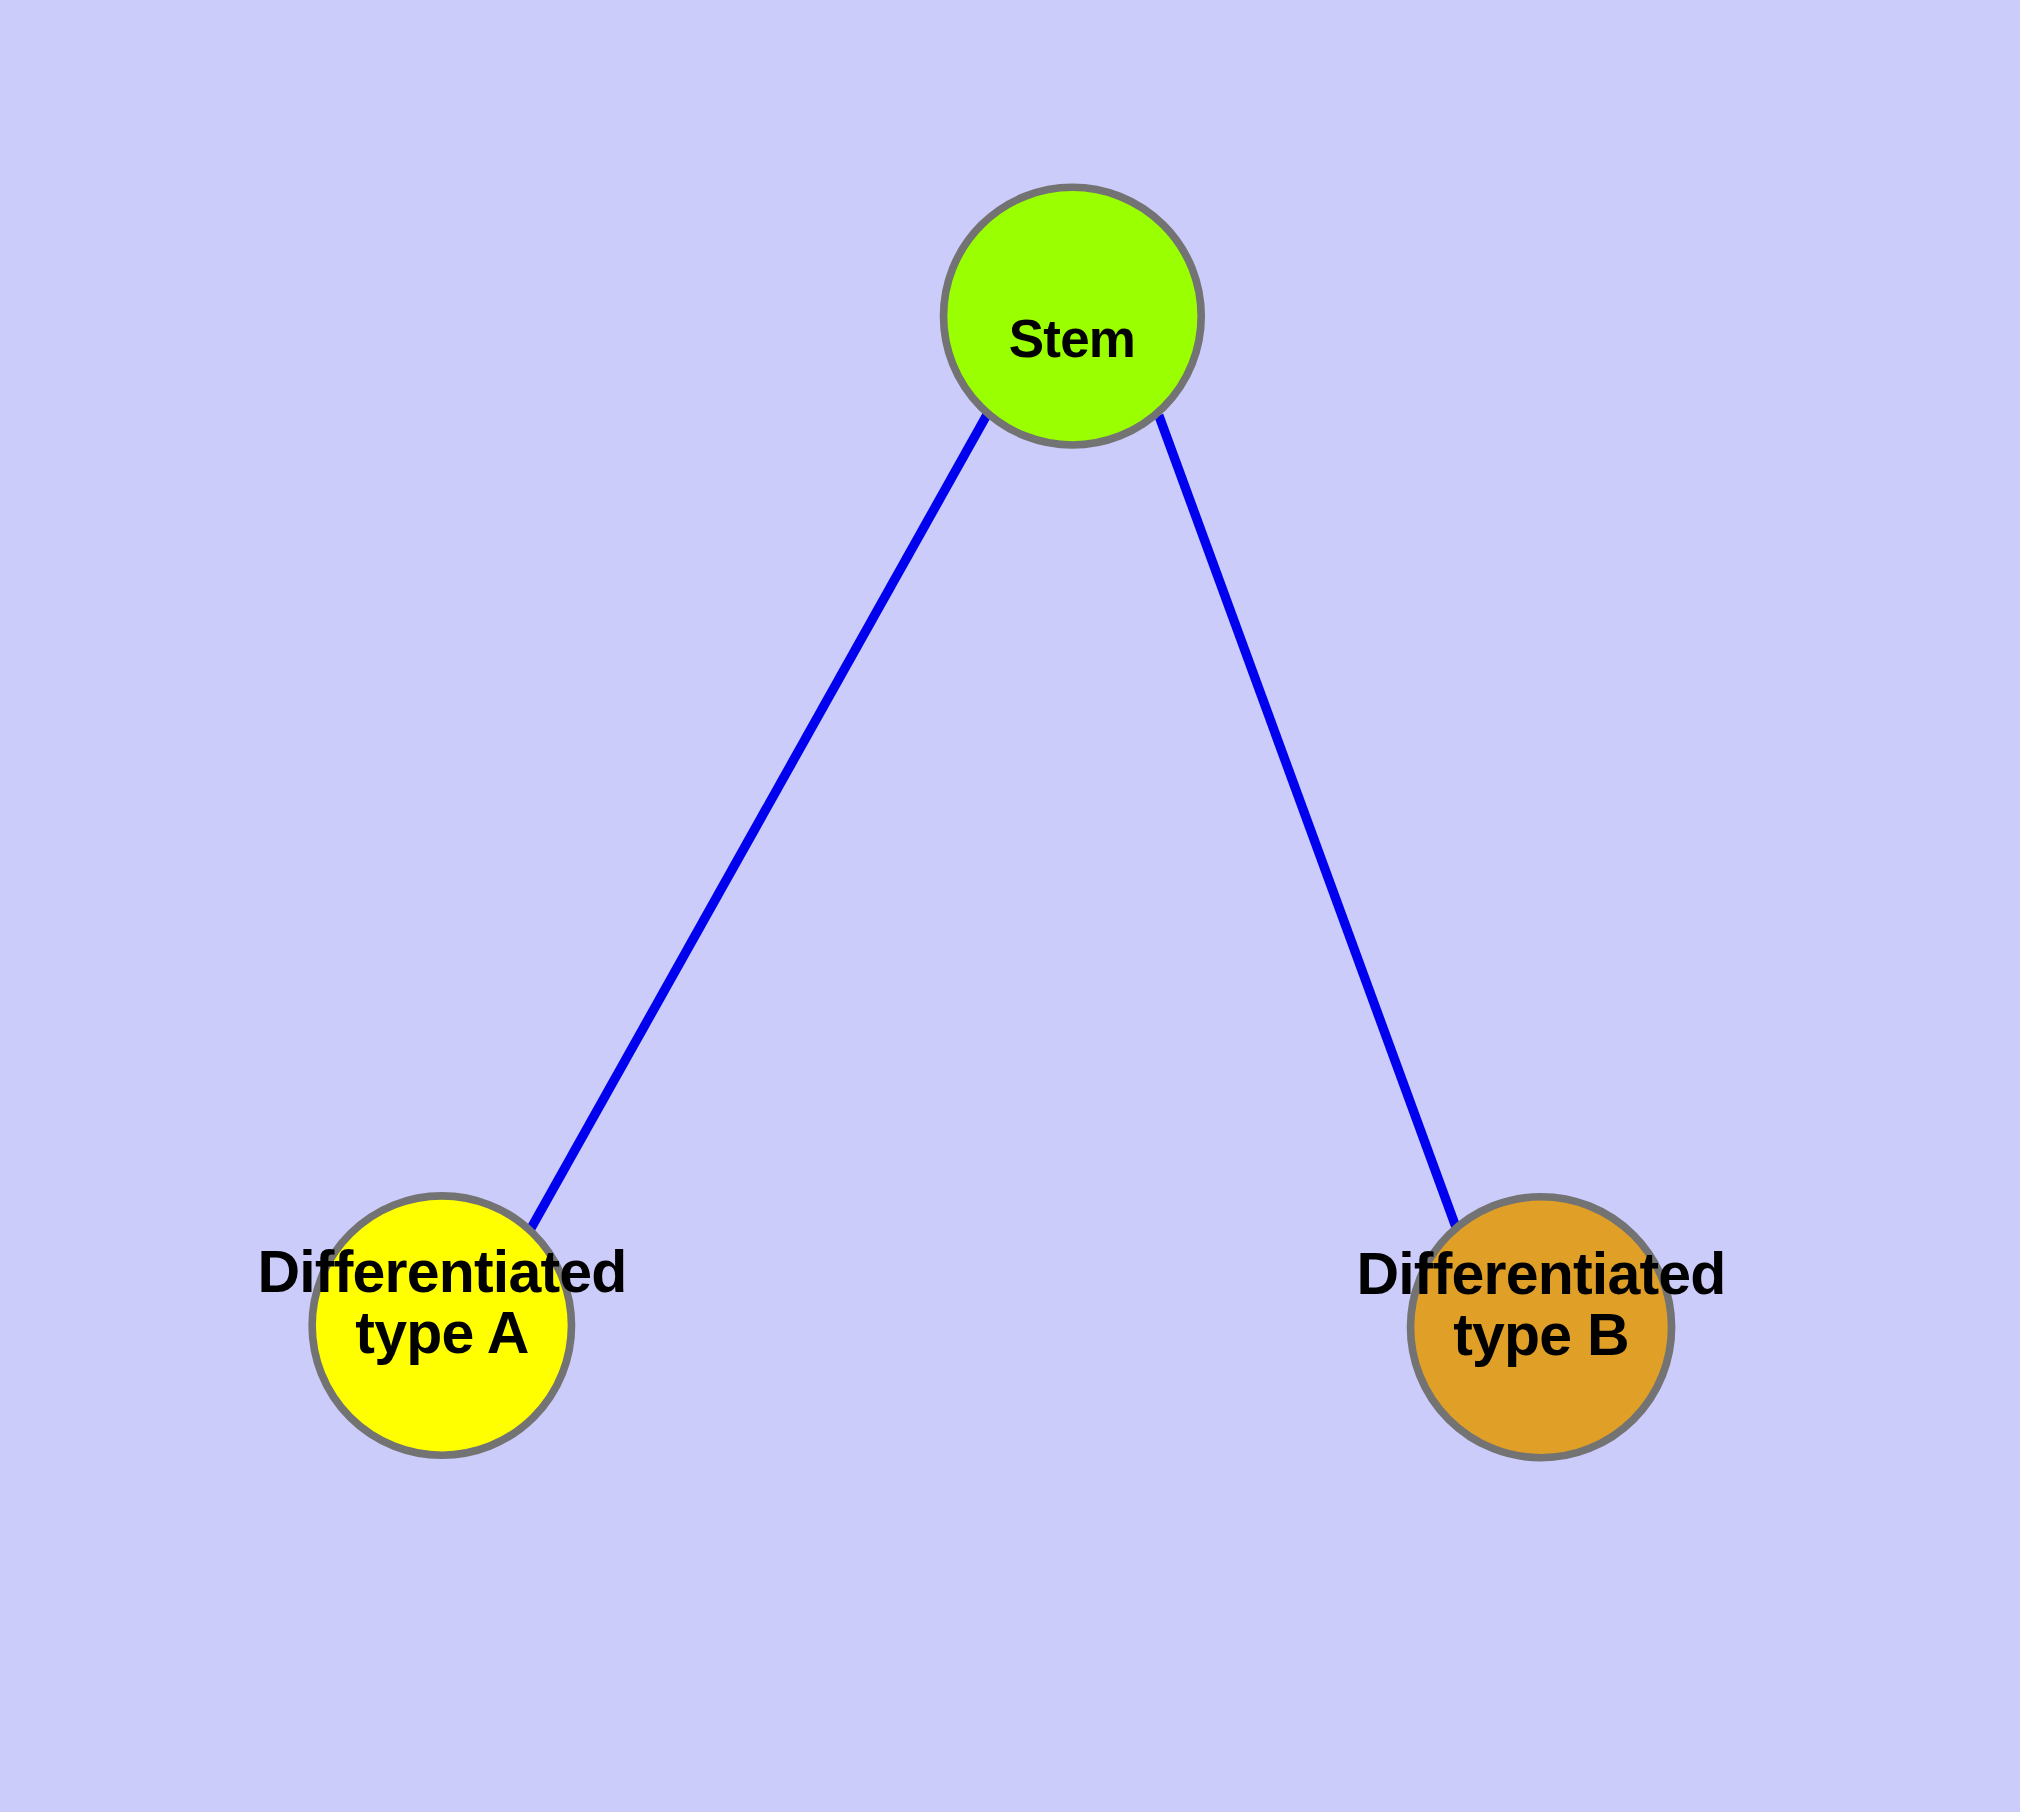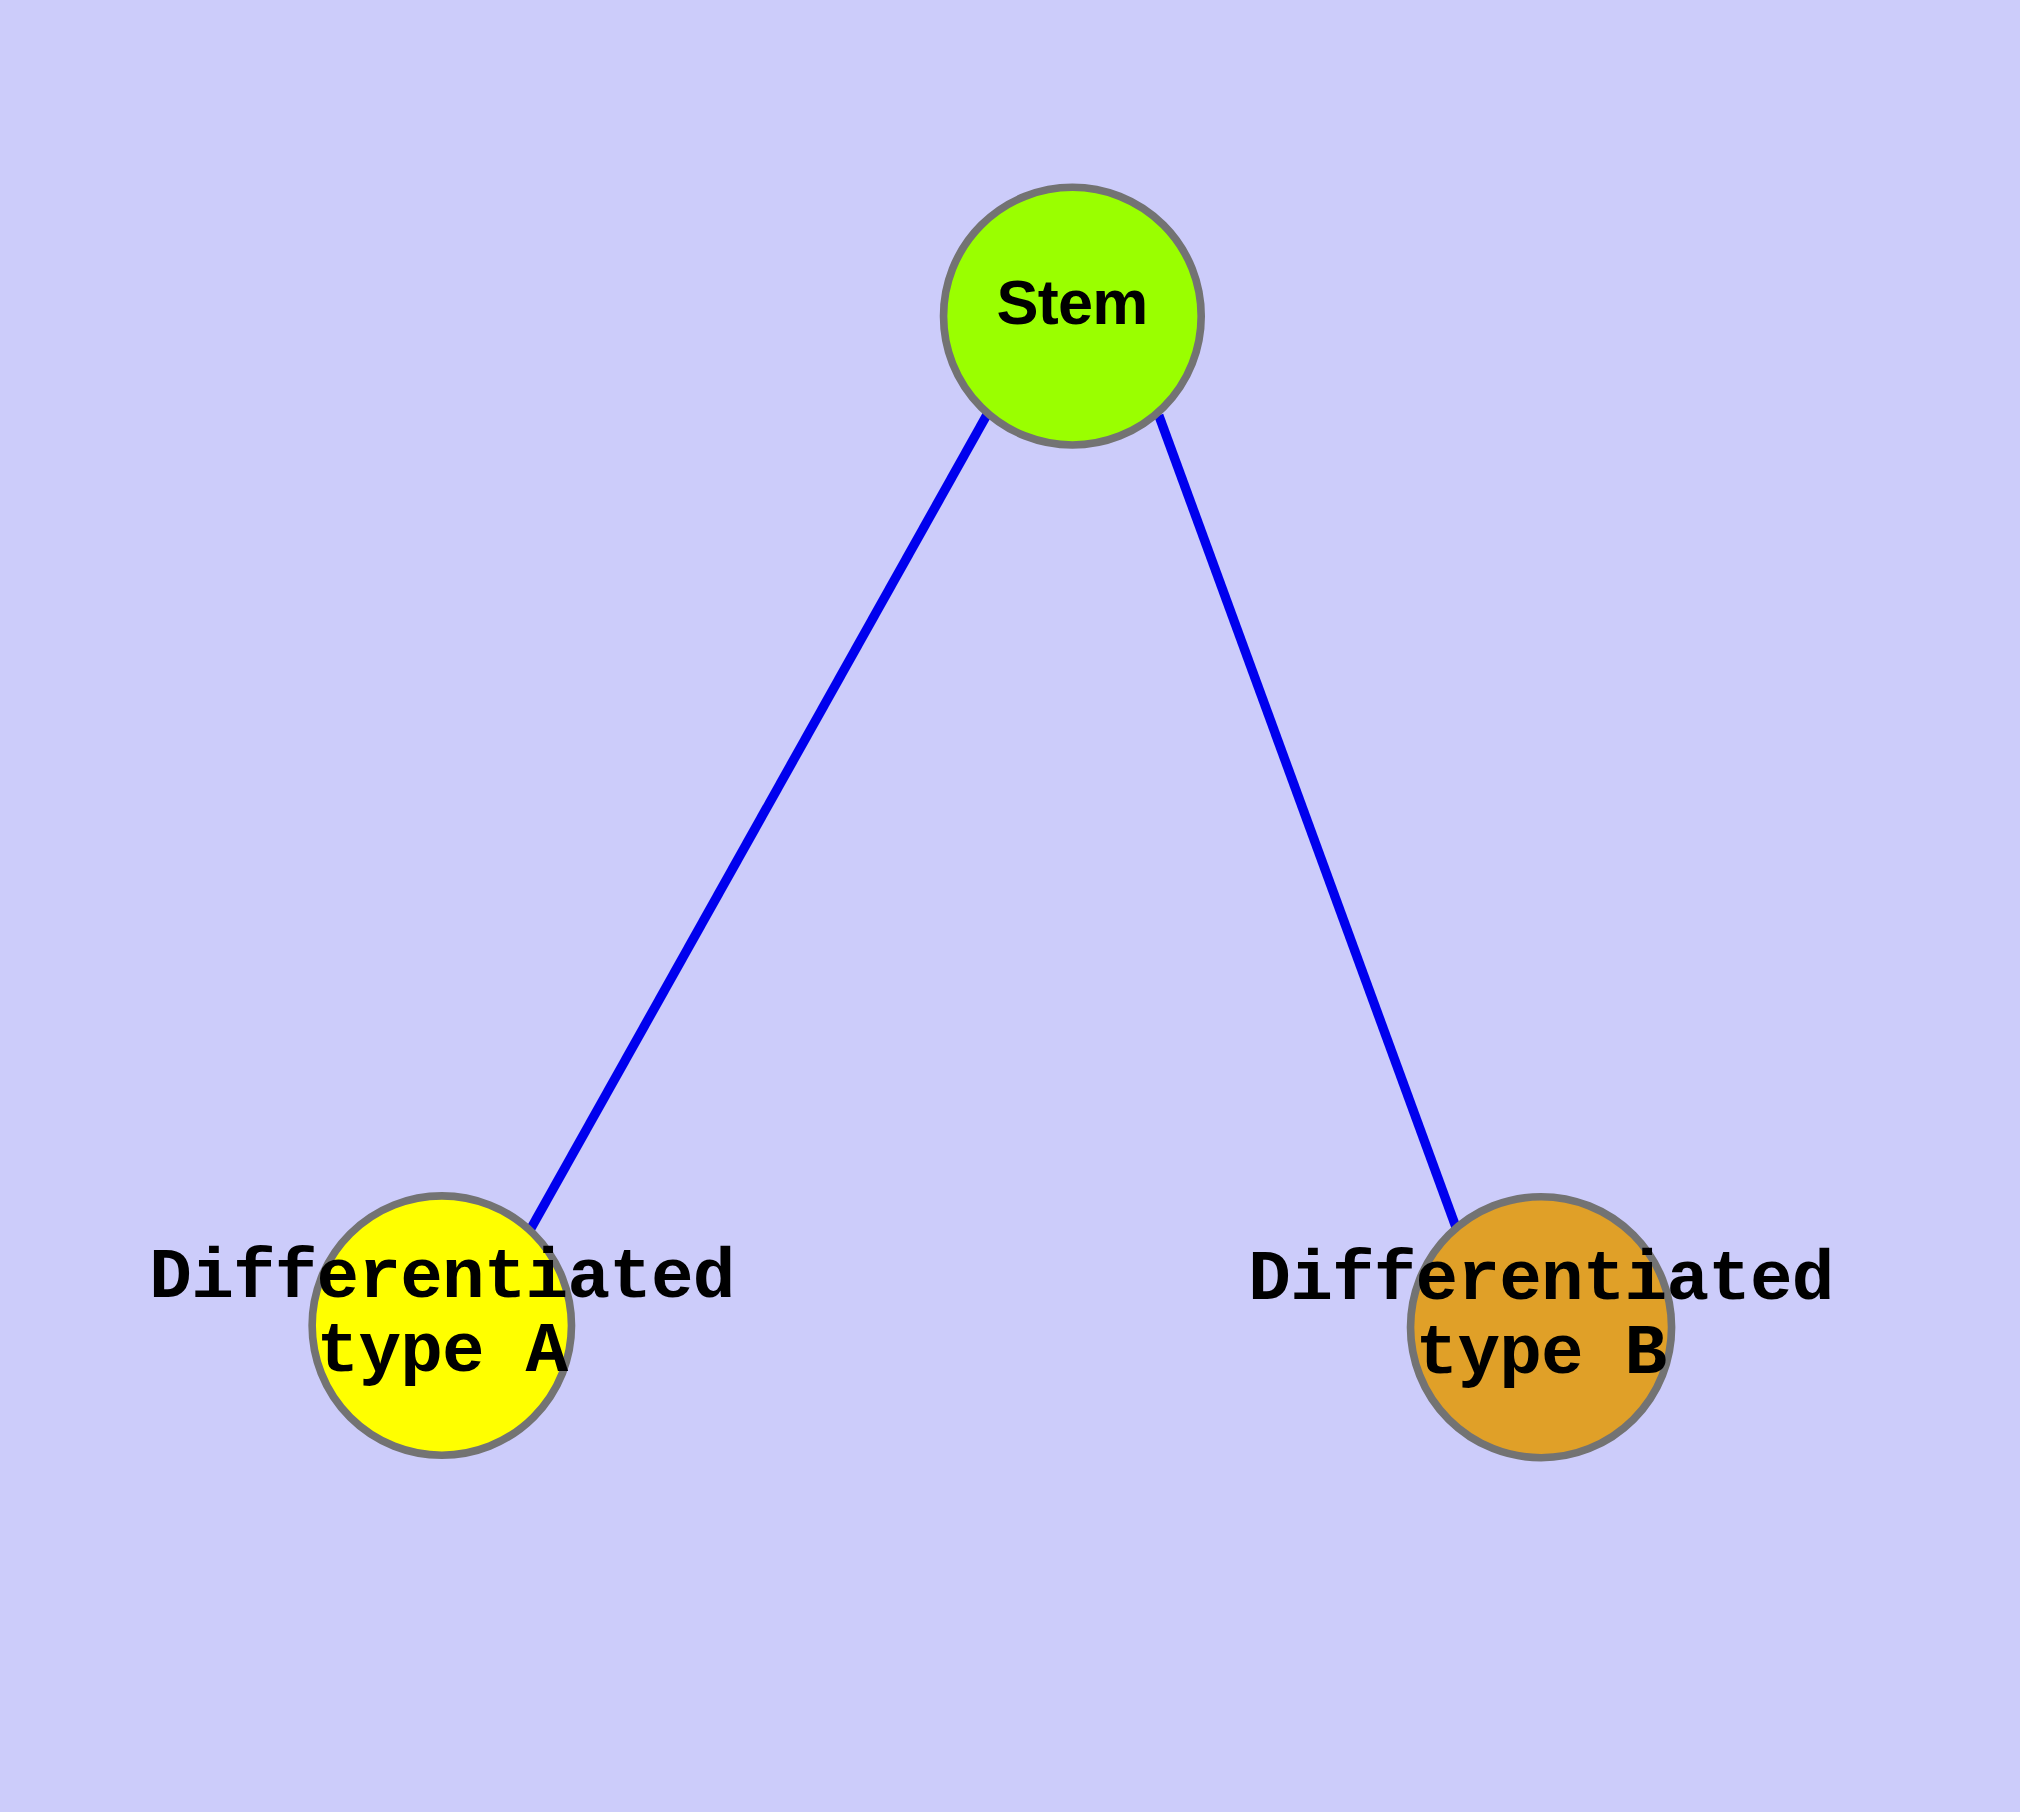--- a/index.html
+++ b/index.html
@@ -35,25 +35,25 @@
     position: absolute;
     text-align: center;
     font-weight: bold;
     color: #000000;
     line-height: 1.04;
     white-space: pre;
     pointer-events: none;
     letter-spacing: -0.8px;
   }
   .label-stem {
-    font-size: 63px;
+    font-size: 53px;
+    margin-top: 41px;
   }
   .label-leaf {
-    font-size: 71px;
-    font-family: Liberation Mono, monospace;
+    font-size: 59px;
   }
 </style>
 </head>
 <body>
 
 <div id="canvas">
 
   <svg id="graph-svg" viewBox="0 0 2384 2138">
     <g>
       <line class="edge-line" x1="1165" y1="488" x2="622" y2="1457"></line>

